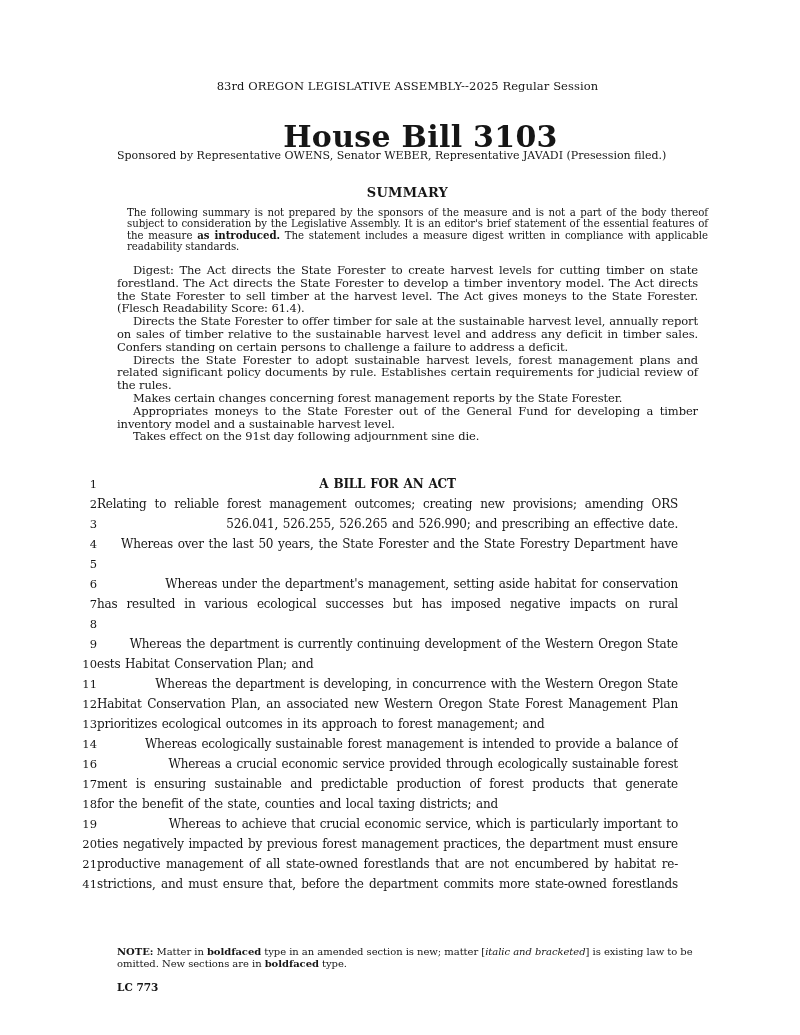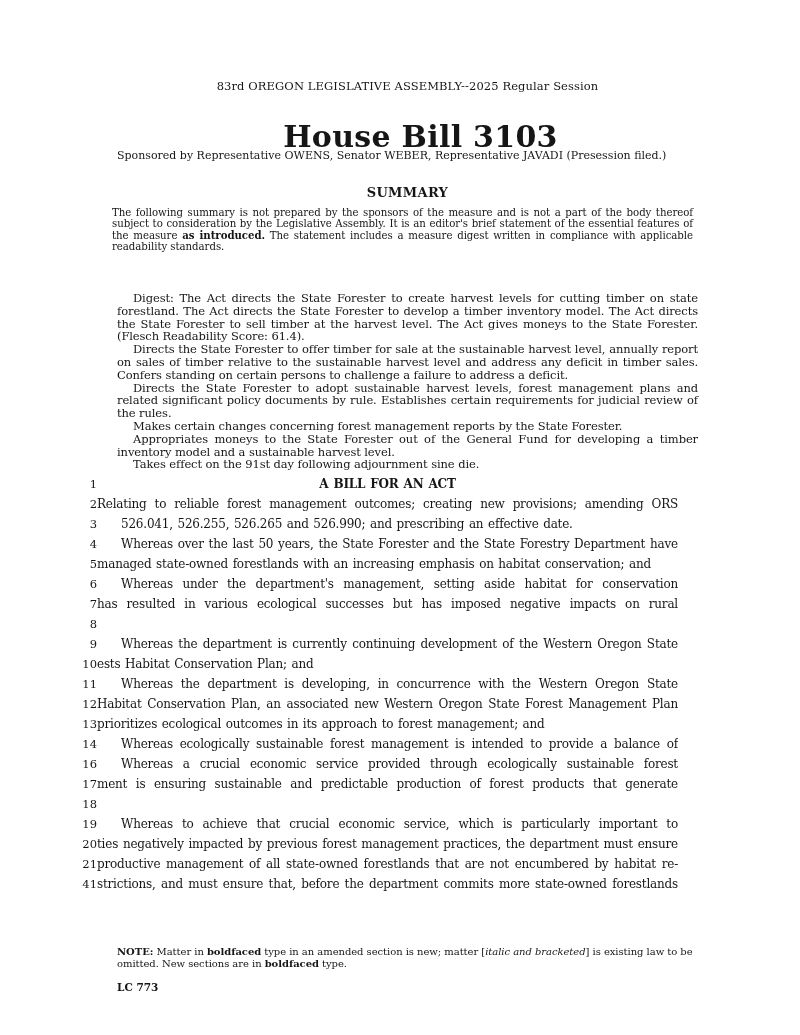--- a/index.html
+++ b/index.html
@@ -23,44 +23,44 @@
   }
   .sponsors {
     top: 149px; left: 117px; width: 581px;
     font-size: 11px;
   }
   .summary-heading {
     top: 185px; left: 117px; width: 581px;
     text-align: center; font-size: 13px; font-weight: bold; letter-spacing: 0.3px;
   }
   .disclaimer {
-    top: 207px; left: 112px; width: 581px;
+    top: 207px; left: 127px; width: 581px;
     font-size: 10.2px; line-height: 11.4px;
     text-align: justify; letter-spacing: -0.05px;
   }
   .digest {
     top: 264px; left: 117px; width: 581px;
     font-size: 11.5px; line-height: 12.8px;
-    text-align: justify; letter-spacing: -0.1px; margin-top: 28px;
+    text-align: justify; letter-spacing: -0.1px;
   }
   .digest p { margin: 0; text-indent: 16px; }
 
   .bill-lines { top: 474px; left: 0; width: 800px; }
   .bl { display: flex; height: 20px; line-height: 20px; }
   .bl .num {
     flex: none; width: 97px; text-align: right;
     font-size: 11.5px;
   }
   .bl .txt {
     flex: none; width: 581px;
     font-size: 12px; letter-spacing: -0.2px; word-spacing: 1px;
     white-space: normal; overflow: hidden;
   }
   .bl.j .txt { text-align: justify; text-align-last: justify; }
-  .bl.i .txt { text-indent: 24px; }
+  .bl.i .txt { text-indent: 24px; text-align: right; }
   .bl.c .txt { text-align: center; text-align-last: center; font-weight: bold; }
 
   .note {
     top: 946px; left: 117px; width: 581px;
     font-size: 10px; line-height: 11.5px; letter-spacing: -0.05px;
   }
   .lc-number {
     top: 981px; left: 117px;
     font-size: 10.5px; font-weight: bold;
   }
@@ -101,21 +101,20 @@
   <div class="bl i">
       <span class="num">3</span>
       <span class="txt">526.041, 526.255, 526.265 and 526.990; and prescribing an effective date.</span>
     </div>
   <div class="bl j i">
       <span class="num">4</span>
       <span class="txt">Whereas over the last 50 years, the State Forester and the State Forestry Department have</span>
     </div>
   <div class="bl">
       <span class="num">5</span>
-      <span class="txt">managed state-owned forestlands with an increasing emphasis on habitat conservation; and</span>
     </div>
   <div class="bl j i">
       <span class="num">6</span>
       <span class="txt">Whereas under the department's management, setting aside habitat for conservation purposes</span>
     </div>
   <div class="bl j">
       <span class="num">7</span>
       <span class="txt">has resulted in various ecological successes but has imposed negative impacts on rural economies,</span>
     </div>
   <div class="bl">
@@ -148,20 +147,21 @@
   <div class="bl j i">
       <span class="num">16</span>
       <span class="txt">Whereas a crucial economic service provided through ecologically sustainable forest manage-</span>
     </div>
   <div class="bl j">
       <span class="num">17</span>
       <span class="txt">ment is ensuring sustainable and predictable production of forest products that generate revenues</span>
     </div>
   <div class="bl">
       <span class="num">18</span>
+      <span class="txt">for the benefit of the state, counties and local taxing districts; and</span>
     </div>
   <div class="bl j i">
       <span class="num">19</span>
       <span class="txt">Whereas to achieve that crucial economic service, which is particularly important to communi-</span>
     </div>
   <div class="bl j">
       <span class="num">20</span>
       <span class="txt">ties negatively impacted by previous forest management practices, the department must ensure the</span>
     </div>
   <div class="bl j">

